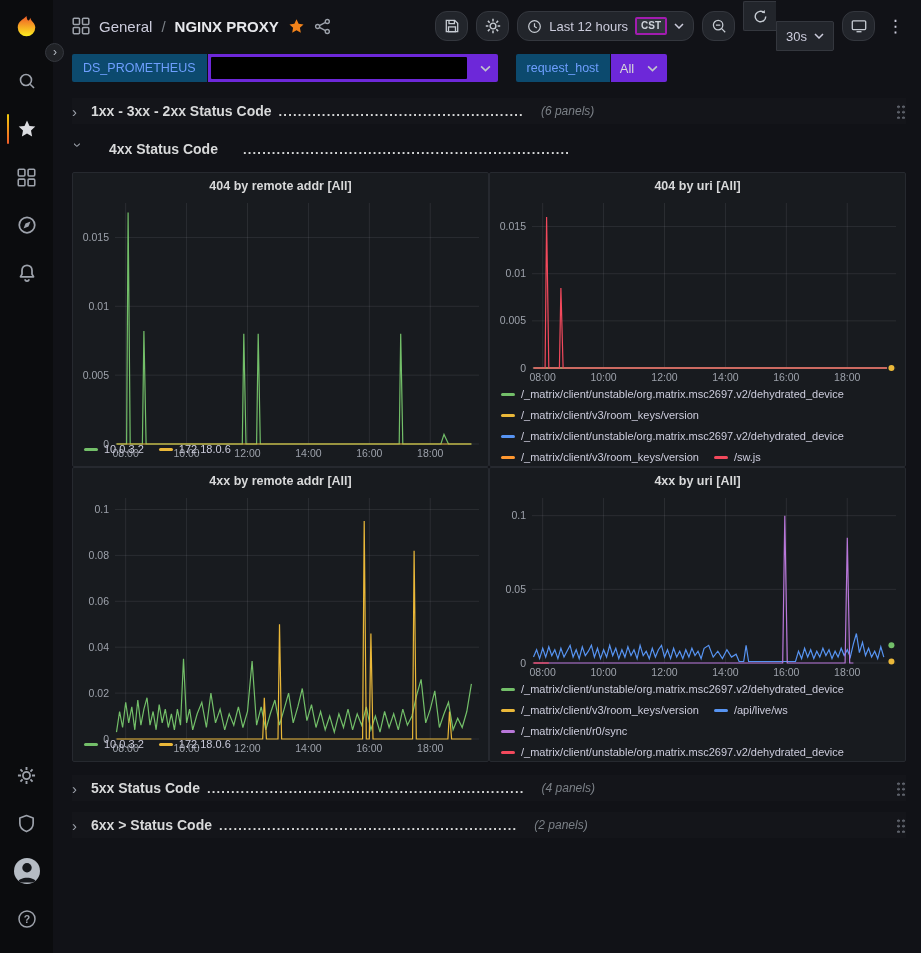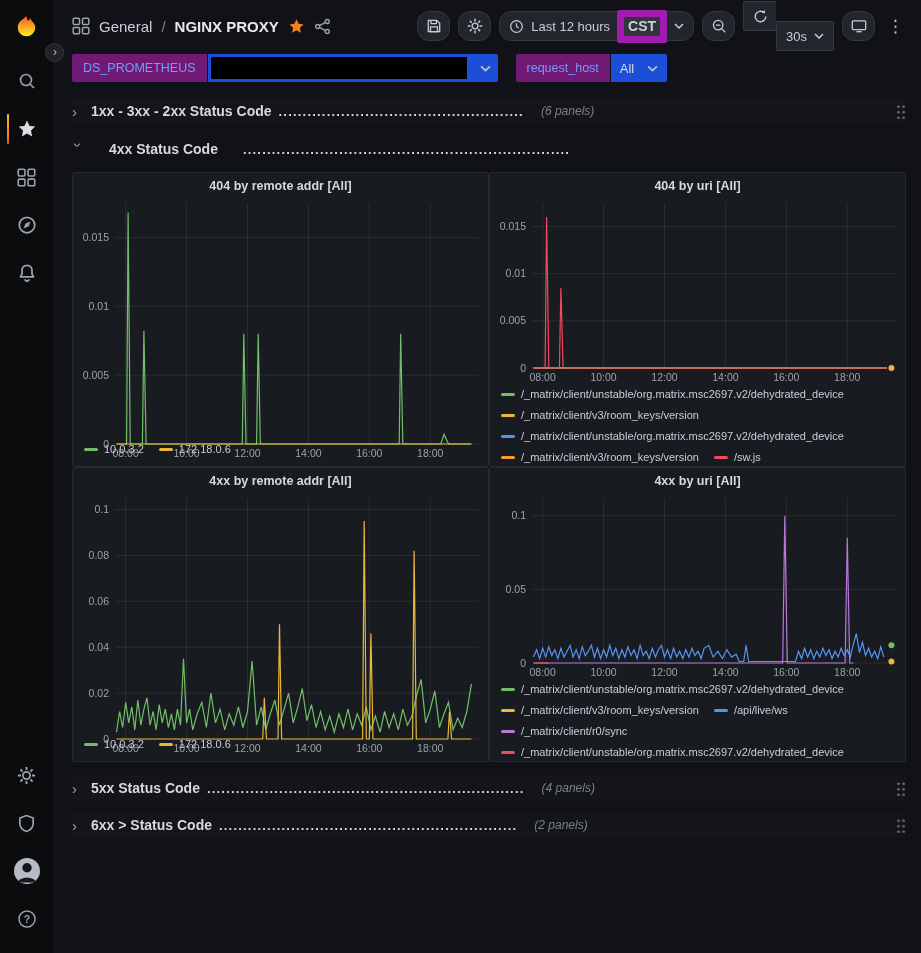--- a/index.html
+++ b/index.html
@@ -26,32 +26,32 @@
   .topnav { height:52px; display:flex; align-items:center; justify-content:space-between; padding:0 13px 0 19px; flex:none; }
   .nav-left { display:flex; align-items:center; gap:9px; }
   .crumb { color:#ccccdc; font-size:15px; cursor:pointer; }
   .crumb-sep { color:#7b8087; font-size:15px; }
   .crumb.dash-title { font-weight:700; color:#e7e8ec; }
   .icon { display:inline-flex; align-items:center; justify-content:center; color:#9da2ab; }
   .nav-right { display:flex; align-items:center; gap:8px; }
   .tb { height:30px; background:#22252b; border:1px solid #34373e; border-radius:12px; color:#ccccdc;
     display:inline-flex; align-items:center; gap:7px; padding:0 9px; font-size:13px; font-family:inherit; cursor:pointer; white-space:nowrap; }
   .tb.icon-only { width:33px; padding:0; justify-content:center; }
-  .tz-badge { font-size:14px; font-weight:700; border:7px solid #a21caf; background:#31363d; padding:1px 4px 2px; border-radius:2px; color:#ced3da; }
+  .tz-badge { font-size:10px; font-weight:700; border:2px solid #a21caf; background:#31363d; padding:1px 4px 2px; border-radius:2px; color:#ced3da; }
   .btn-group { display:inline-flex; }
   .btn-group .tb:first-child { border-radius:2px 0 0 2px; border-right:none; }
   .btn-group .tb:last-child { border-radius:0 2px 2px 0;margin-top:20px; }
   .kebab-btn { background:transparent; border:none; color:#ccccdc; font-size:17px; cursor:pointer; padding:0 4px; line-height:1; }
 
   
   .submenu { display:flex; align-items:center; gap:18px; padding:2px 13px 8px 19px; flex:none; }
   .var-group { display:flex; align-items:stretch; height:28px; }
-  .var-label { background:#701a75; display:flex; align-items:center; padding:0 11px; font-size:12.5px; font-weight:500;
+  .var-label { background:#0c4a6e; display:flex; align-items:center; padding:0 11px; font-size:12.5px; font-weight:500;
     color:#6e9fff; border-radius:2px 0 0 2px; }
-  .var-select { background:#1d4ed8; display:flex; align-items:center; gap:13px; padding:0 9px; color:#d8d9da; font-size:13px;
+  .var-select { background:#6d28d9; display:flex; align-items:center; gap:13px; padding:0 9px; color:#d8d9da; font-size:13px;
     border-radius:0 2px 2px 0; margin-left:1px; cursor:pointer; }
   .var-select.redacted { width:290px; padding:3px 7px 3px 3px; justify-content:space-between; }
   .redacted-value { flex:1; align-self:stretch; background:#000; border-radius:1px; }
 
   
   .dash { flex:1; padding:8px 15px 0 19px; overflow:hidden; }
   .row-header { height:26px; display:flex; align-items:center; gap:7px; color:#d8d9da; cursor:pointer; }
   .row-header.rowbg { background:rgba(255,255,255,0.015); }
   .row-chev { color:#9da2ab; width:12px; font-size:15px; line-height:1; flex:none; }
   .row-chev.open { transform:rotate(90deg) translateX(-1px); }

